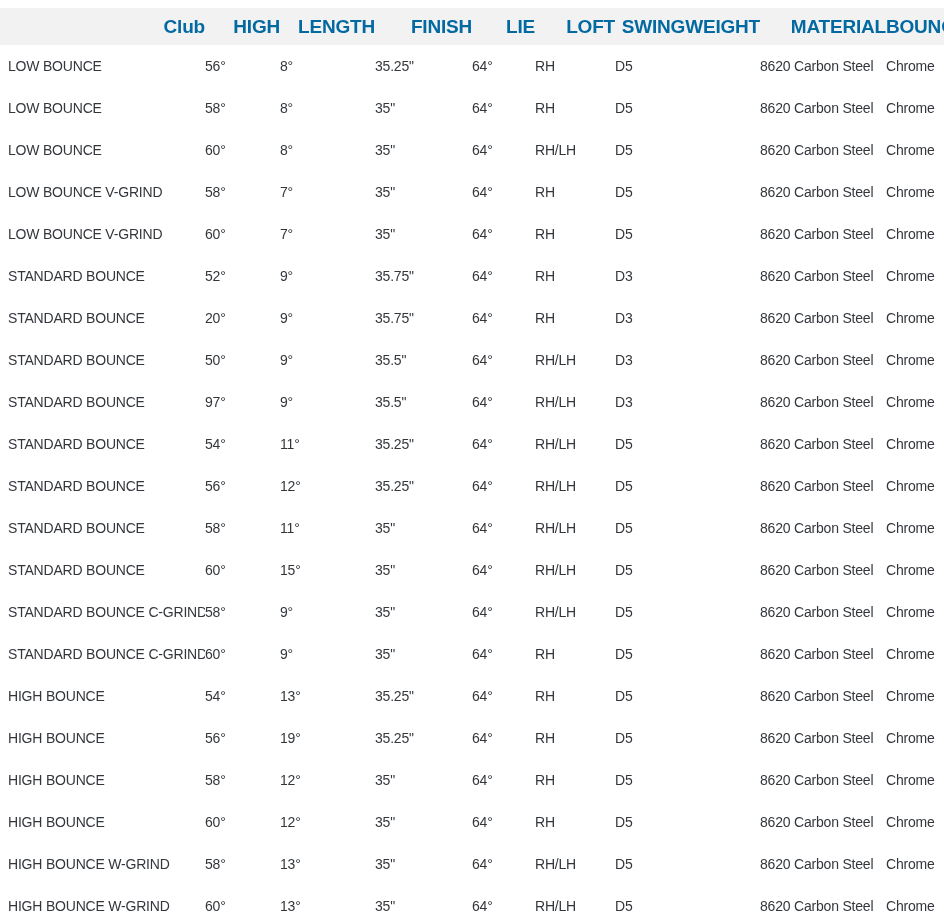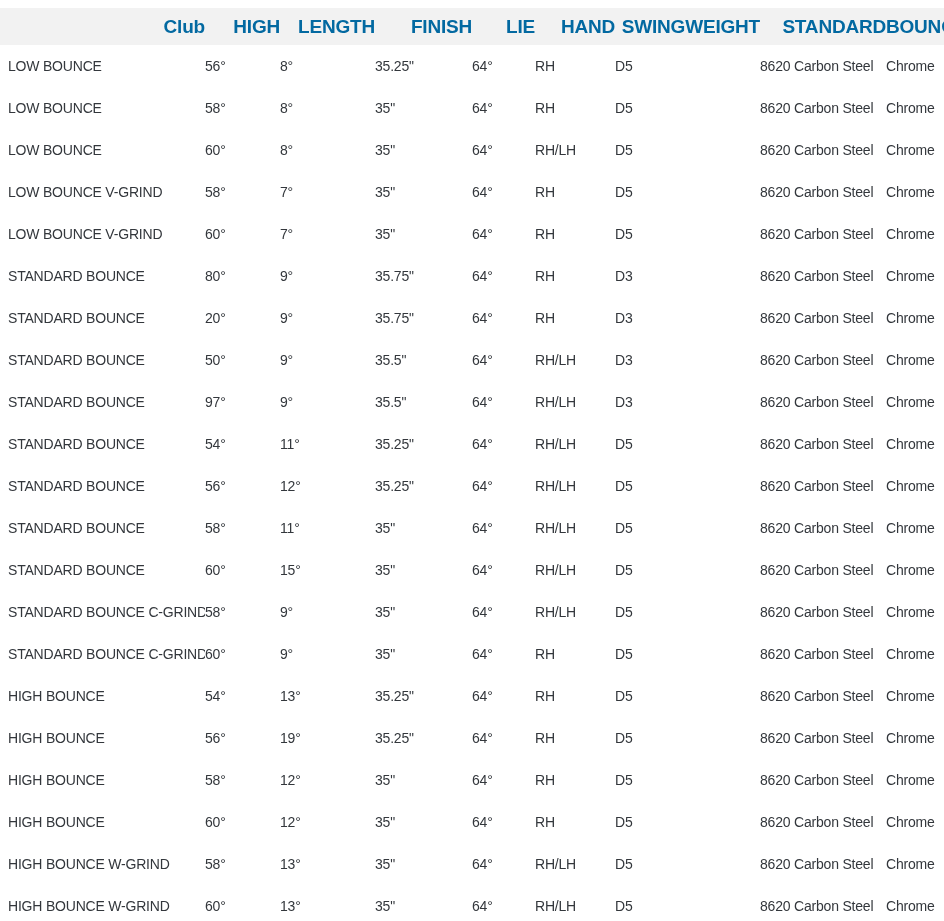--- a/index.html
+++ b/index.html
@@ -71,23 +71,23 @@
         <col class="c-mat">
         <col class="c-fin">
     </colgroup>
     <thead>
       <tr>
         <th>Club</th>
         <th>HIGH</th>
         <th>LENGTH</th>
         <th>FINISH</th>
         <th>LIE</th>
-        <th>HAND</th>
+        <th>LOFT</th>
         <th>SWINGWEIGHT</th>
-        <th>STANDARD</th>
+        <th>MATERIAL</th>
         <th>BOUNCE</th>
       </tr>
     </thead>
     <tbody>
         <tr>
           <td>LOW BOUNCE</td>
           <td>56°</td>
           <td>8°</td>
           <td>35.25"</td>
           <td>64°</td>
@@ -135,21 +135,21 @@
           <td>7°</td>
           <td>35"</td>
           <td>64°</td>
           <td>RH</td>
           <td>D5</td>
           <td>8620 Carbon Steel</td>
           <td>Chrome</td>
         </tr>
         <tr>
           <td>STANDARD BOUNCE</td>
-          <td>80°</td>
+          <td>52°</td>
           <td>9°</td>
           <td>35.75"</td>
           <td>64°</td>
           <td>RH</td>
           <td>D3</td>
           <td>8620 Carbon Steel</td>
           <td>Chrome</td>
         </tr>
         <tr>
           <td>STANDARD BOUNCE</td>

